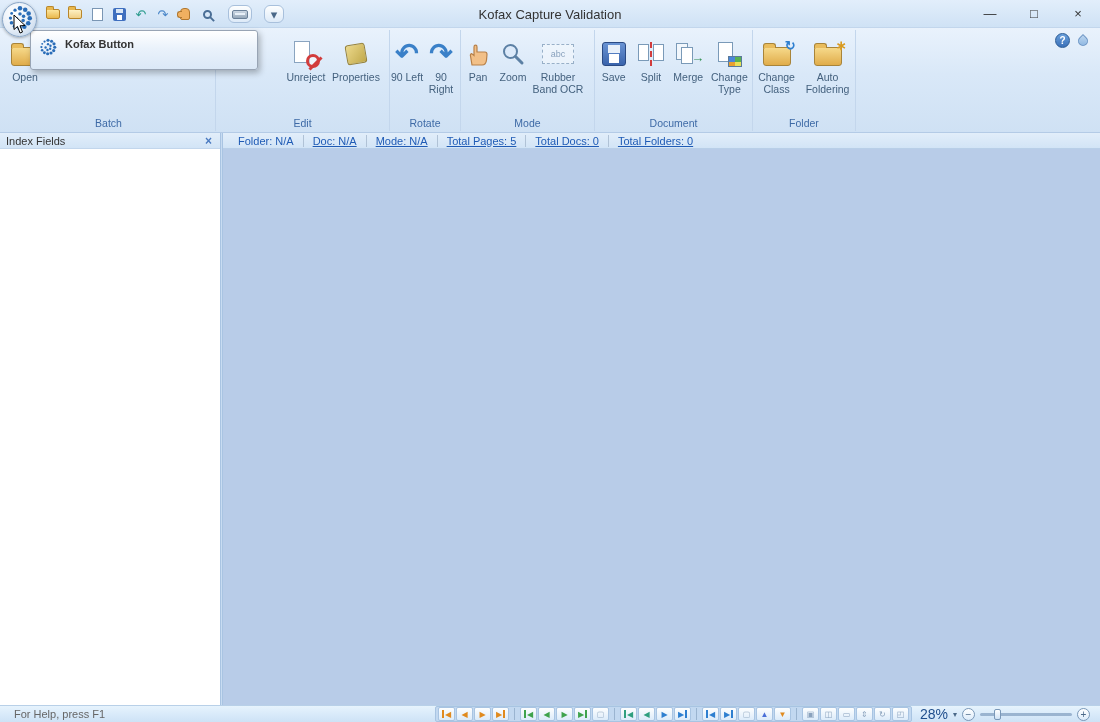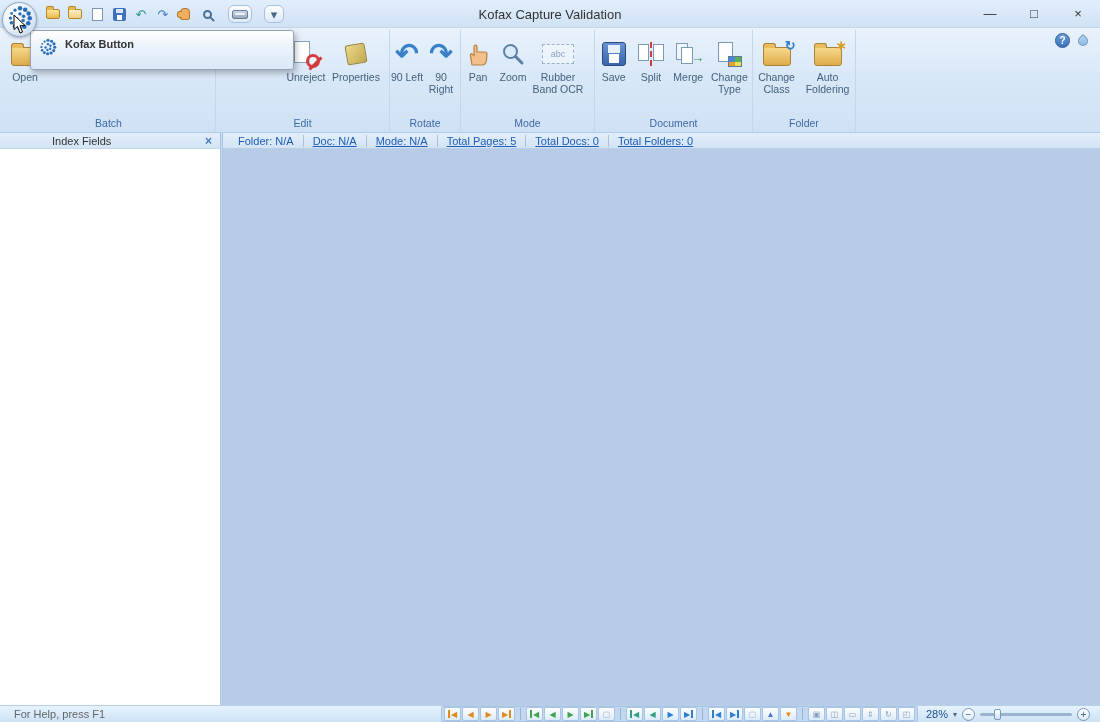--- a/index.html
+++ b/index.html
@@ -95,33 +95,33 @@
   .ic-ctype .pg { position:absolute; left:2px; top:1px; width:15px; height:20px; background:#fff; border:1px solid #7a9ab8; }
   .ic-ctype .grid { position:absolute; right:0; bottom:0; width:14px; height:11px; display:grid; grid-template-columns:1fr 1fr; border:1px solid #5a7a9a; }
   .ic-ctype .c1{background:#4a86d8;} .ic-ctype .c2{background:#58b050;}
   .ic-ctype .c3{background:#e8a030;} .ic-ctype .c4{background:#e8e058;}
   
   .ribbon-help { position:absolute; right:12px; top:5px; display:flex; gap:8px; align-items:center; }
   .help-circle { width:15px; height:15px; border-radius:50%; background:linear-gradient(#6aa0dc,#3a70b8); color:#fff; font-size:10px; font-weight:bold; display:flex; align-items:center; justify-content:center; border:1px solid #2a5a94; }
   .quill { width:10px; height:10px; background:linear-gradient(135deg,#bcd6f0,#8ab4e0); border:1px solid #6a94c4; border-radius:0 60% 60% 60%; transform:rotate(45deg); }
   
   .tooltip {
-    position:absolute; left:30px; top:30px; width:264px; z-index:50;
+    position:absolute; left:30px; top:30px; width:228px; z-index:50;
     background:linear-gradient(#ffffff,#eaf2fb 45%,#dbe8f7);
     border:1px solid #98a4b4; border-radius:3px;
     box-shadow:2px 3px 6px rgba(0,0,0,.28);
     padding:7px 8px 9px 8px; display:flex; gap:8px;
   }
   .tt-title { font-size:11px; font-weight:bold; color:#333; margin-bottom:4px; }
   .tt-body { font-size:10.5px; line-height:13.5px; color:#333; width:210px; }
   
   .content { position:absolute; top:133px; left:0; right:0; bottom:17px; display:flex; }
   .index-panel { width:220px; display:flex; flex-direction:column; background:#fff; }
   .panel-header { height:16px; background:linear-gradient(#e2eefa,#d2e4f6); display:flex; align-items:center; padding:0 6px; font-size:11px; color:#333; border-bottom:1px solid #c2d6ec; }
-  .panel-header .ttl { flex:1;margin-left:46px; }
+  .panel-header .ttl { flex:1; }
   .panel-close { color:#4a7ac0; font-size:12px; font-weight:bold; line-height:12px; padding:0 2px; }
   .panel-body { flex:1; background:#fff; }
   .splitter { width:3px; background:#c8dcf2; border-left:1px solid #a9c4e2; border-right:1px solid #a9c4e2; }
   .main { flex:1; display:flex; flex-direction:column; }
   .info-bar { height:16px; background:linear-gradient(#e2eefa,#d2e4f6); display:flex; align-items:center; font-size:11px; color:#1f5bb5; padding-left:6px; border-bottom:1px solid #b8cfe8; }
   .info-item { padding:0 9px; }
   .info-item + .info-item { border-left:1px solid #b0c2d6;text-decoration:underline; }
   .canvas { flex:1; background:#b8cce8; }
   
   .statusbar {
@@ -130,21 +130,21 @@
     border-top:1px solid #b8d0e8;
     display:flex; align-items:center; font-size:11px; color:#666;
   }
   .status-help { padding-left:14px; flex:1; }
   .nav-strip { display:flex; align-items:center; gap:1px; background:#c2d8f0; border:1px solid #a8c4e2; border-radius:2px; padding:0 2px; height:16px; }
   .nav-btn { width:17px; height:14px; display:flex; align-items:center; justify-content:center; font-size:8px; background:linear-gradient(#fdfefe,#dcebfa); border:1px solid #a8c4e2; border-radius:2px; cursor:default; }
   .nav-bar-l::before { content:""; width:2px; height:8px; background:currentColor; margin-right:1px; display:inline-block; }
   .nav-bar-r::after { content:""; width:2px; height:8px; background:currentColor; margin-left:1px; display:inline-block; }
   .nav-sep { width:5px; height:12px; border-right:1px solid #9ab4d0; margin-right:4px; }
   .zoom-area { display:flex; align-items:center; gap:5px; padding:0 10px 0 8px; }
-  .zoom-val { color:#1f4e8c; font-size:11px; }
+  .zoom-val { color:#1f4e8c; font-size:14px; }
   .zoom-caret { font-size:8px; color:#4a6888; }
   .zoom-btn { width:13px; height:13px; border-radius:50%; border:1px solid #7a98b8; background:linear-gradient(#ffffff,#dcebfa); color:#4a6888; font-size:10px; line-height:11px; text-align:center; }
   .zoom-track { width:92px; height:3px; background:#9ab4d0; border-radius:2px; position:relative; }
   .zoom-thumb { position:absolute; left:14px; top:-4px; width:7px; height:11px; background:linear-gradient(#ffffff,#cfe2f5); border:1px solid #7a98b8; border-radius:2px; }
 </style>
 </head>
 <body>
 
 <div class="window">
 

